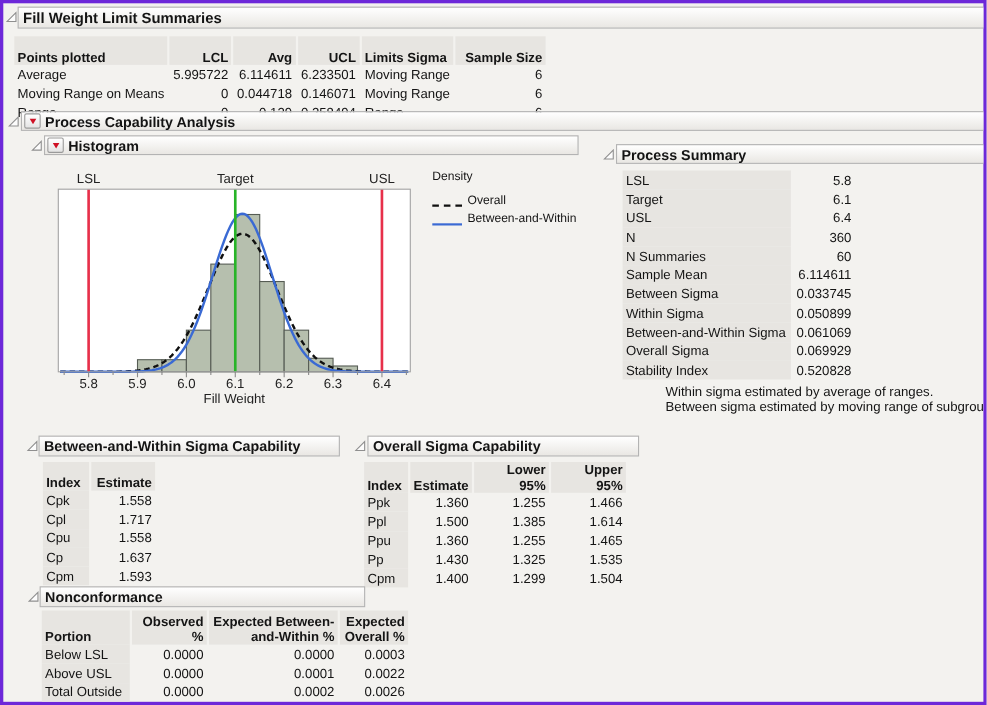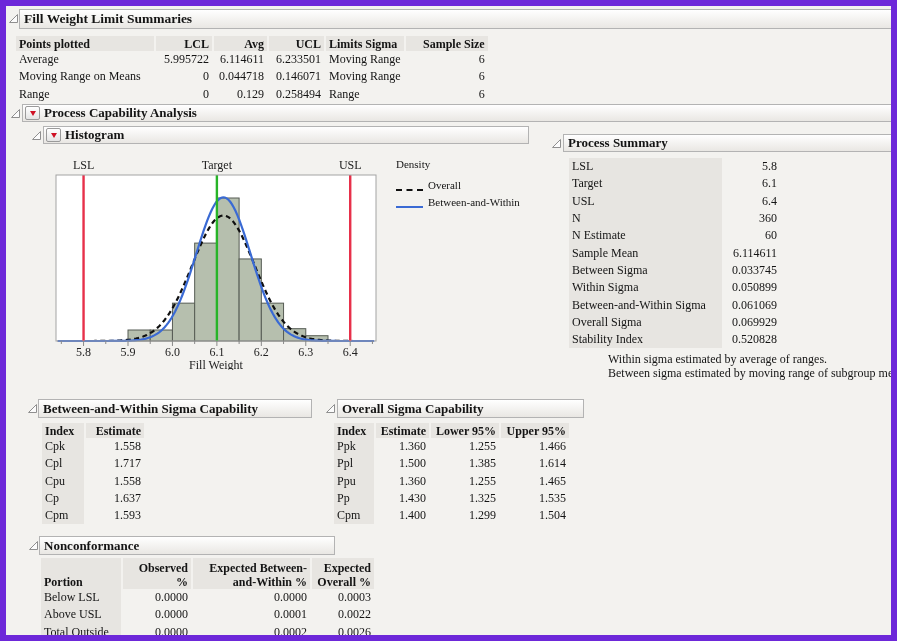--- a/index.html
+++ b/index.html
@@ -1,39 +1,39 @@
 <!DOCTYPE html>
 <html><head>
 <meta charset="utf-8">
 <style>
   html,body{margin:0;padding:0;background:#cfcfcf;}
   #win{
     position:relative;width:897px;height:641px;overflow:hidden;
-    background:#f3f2ef;border:6px solid #6d28d9;box-sizing:border-box;
-    font-family:Liberation Serif, serif;font-size:12px;color:#141414;
+    background:#f3f2ef;border:3px solid #6d28d9;box-sizing:border-box;
+    font-family:Liberation Sans, sans-serif;font-size:12px;color:#141414;
   }
   .hbar{
     position:absolute;height:18px;box-sizing:border-box;
     background:linear-gradient(#ffffff,#e9e7e3);
     border:1px solid #b3b3b3;display:flex;align-items:center;
   }
   .hbar .t{font-weight:bold;font-size:13px;white-space:nowrap;padding-left:4px;}
   .titlebar{height:20px;}
   .titlebar .t{font-size:13.5px;}
   .tri{position:absolute;width:11px;height:11px;}
   .redbtn{
     width:15px;height:14px;box-sizing:border-box;border:1px solid #9a9a9a;border-radius:2px;
     background:linear-gradient(#ffffff,#e4e4e4);
     display:inline-flex;align-items:center;justify-content:center;margin-left:2px;flex:none;
   }
   .redbtn .rt{width:0;height:0;border-left:3.5px solid transparent;border-right:3.5px solid transparent;border-top:5px solid #cf1125;}
   table.tbl{position:absolute;border-collapse:separate;border-spacing:2px 0;}
   .tbl th{
     background:#e7e5e1;font-weight:bold;font-size:12px;text-align:left;
-    vertical-align:bottom;padding:0 3px;height:15px;white-space:pre-line;line-height:14px;
+    vertical-align:bottom;padding:0 3px;height:26px;white-space:pre-line;line-height:14px;
   }
   .tbl td{padding:0 3px;height:17.3px;white-space:nowrap;font-size:12px;}
   .tbl .a-r{text-align:right;}
   .tbl .a-l{text-align:left;}
   .gray1 td:first-child{background:#e7e5e1;}
   .tall-th th{height:31px;}
   .note{position:absolute;font-size:12px;white-space:nowrap;margin-left:44px;}
   #hist-panel{position:absolute;left:40px;top:148px;width:540px;height:216px;}
   #hist-svg{position:absolute;left:0;top:0;}
   #legend{position:absolute;left:350px;top:4px;font-size:11px;}
@@ -202,21 +202,21 @@
         </tr>
         <tr>
           <td class="a-l">USL</td>
           <td class="a-r">6.4</td>
         </tr>
         <tr>
           <td class="a-l">N</td>
           <td class="a-r">360</td>
         </tr>
         <tr>
-          <td class="a-l">N Estimate</td>
+          <td class="a-l">N Summaries</td>
           <td class="a-r">60</td>
         </tr>
         <tr>
           <td class="a-l">Sample Mean</td>
           <td class="a-r">6.114611</td>
         </tr>
         <tr>
           <td class="a-l">Between Sigma</td>
           <td class="a-r">0.033745</td>
         </tr>

